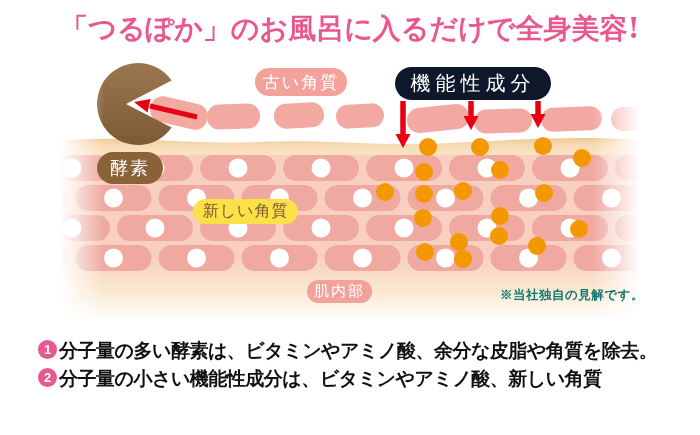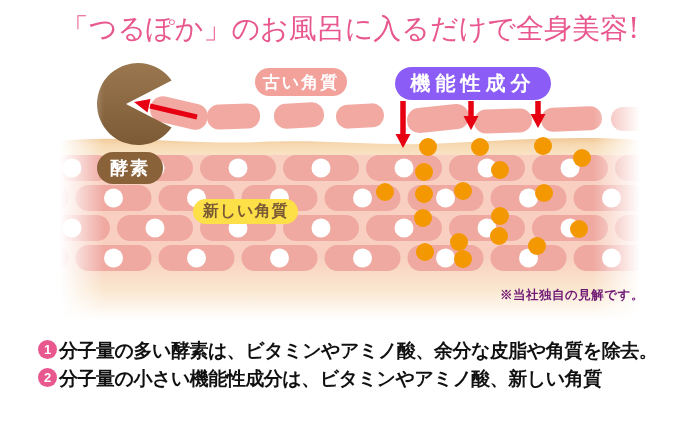--- a/index.html
+++ b/index.html
@@ -1,34 +1,34 @@
 <!DOCTYPE html>
 <html><head>
 <meta charset="utf-8">
 <style>
   html,body{margin:0;padding:0;background:#fff;}
   .page{position:relative;width:700px;height:435px;background:#fff;overflow:hidden;
         font-family:"Liberation Sans",sans-serif;}
   .title{position:absolute;top:11px;left:0;width:700px;text-align:center;
-         font-family:"DejaVu Serif","Liberation Serif",serif;font-weight:normal;
+         font-family:"DejaVu Serif","Liberation Serif",serif;font-weight:bold;
          font-size:28px;line-height:36px;color:#E8578E;letter-spacing:0;}
   .skin-svg{position:absolute;left:60px;top:55px;}
   .pill{position:absolute;display:flex;align-items:center;justify-content:center;
-        border-radius:999px;font-weight:bold;white-space:nowrap;text-align:center;}
+        border-radius:999px;font-weight:normal;white-space:nowrap;text-align:center;}
   .lbl-old{left:255px;top:68px;width:92px;height:28px;background:#F2A29B;color:#fff;
            font-size:17px;letter-spacing:2px;}
-  .lbl-func{left:395px;top:67px;width:156px;height:33px;background:#8b5cf6;color:#fff;
+  .lbl-func{left:395px;top:67px;width:156px;height:33px;background:#0f172a;color:#fff;
             font-size:20px;letter-spacing:5px;}
   .lbl-enz{left:97px;top:152px;width:66px;height:32px;background:#8A6239;color:#fff;
            font-size:18px;letter-spacing:2px;}
   .lbl-new{left:193px;top:199px;width:105px;height:25px;background:#fde047;color:#7B5A36;
            font-size:16px;letter-spacing:1px;}
   .lbl-inside{left:307px;top:280px;width:65px;height:23px;background:#F2A29B;color:#fff;
               font-size:15px;letter-spacing:2px;}
-  .disclaimer{position:absolute;left:500px;top:287px;color:#701a75;font-weight:bold;
+  .disclaimer{position:absolute;left:500px;top:287px;color:#0f766e;font-weight:bold;
               font-size:12.5px;letter-spacing:0.5px;white-space:nowrap;}
   .notes{position:absolute;left:38px;top:336px;color:#111;
          font-family:"DejaVu Serif","Liberation Serif",serif;font-weight:bold;}
   .note-row{display:flex;align-items:flex-start;height:28px;}
   .note-badge{flex:none;width:19px;height:19px;margin-top:4px;margin-right:2px;
               border-radius:50%;background:#E8578E;color:#fff;font-size:13px;line-height:19px;
               display:inline-flex;align-items:center;justify-content:center;
               font-family:"Liberation Sans",sans-serif;font-weight:bold;}
   .note-text{font-size:19px;line-height:28px;letter-spacing:-0.5px;white-space:nowrap;}
   .note-cont{padding-left:21px;height:28px;}
@@ -130,20 +130,21 @@
     </g>
 
     <rect x="0" y="0" width="44" height="265" fill="url(#fadeL)"></rect>
     <rect x="533" y="0" width="47" height="265" fill="url(#fadeR)"></rect>
   </svg>
 
   <div class="pill lbl-old">古い角質</div>
   <div class="pill lbl-func">機能性成分</div>
   <div class="pill lbl-enz">酵素</div>
   <div class="pill lbl-new">新しい角質</div>
+  <div class="pill lbl-inside">肌内部</div>
   <div class="disclaimer">※当社独自の見解です。</div>
 
   <div class="notes">
     <div class="note-row">
       <span class="note-badge">1</span>
       <span class="note-text">分子量の多い酵素は、ビタミンやアミノ酸、余分な皮脂や角質を除去。</span>
     </div>
     <div class="note-row">
       <span class="note-badge">2</span>
       <span class="note-text">分子量の小さい機能性成分は、ビタミンやアミノ酸、新しい角質</span>

